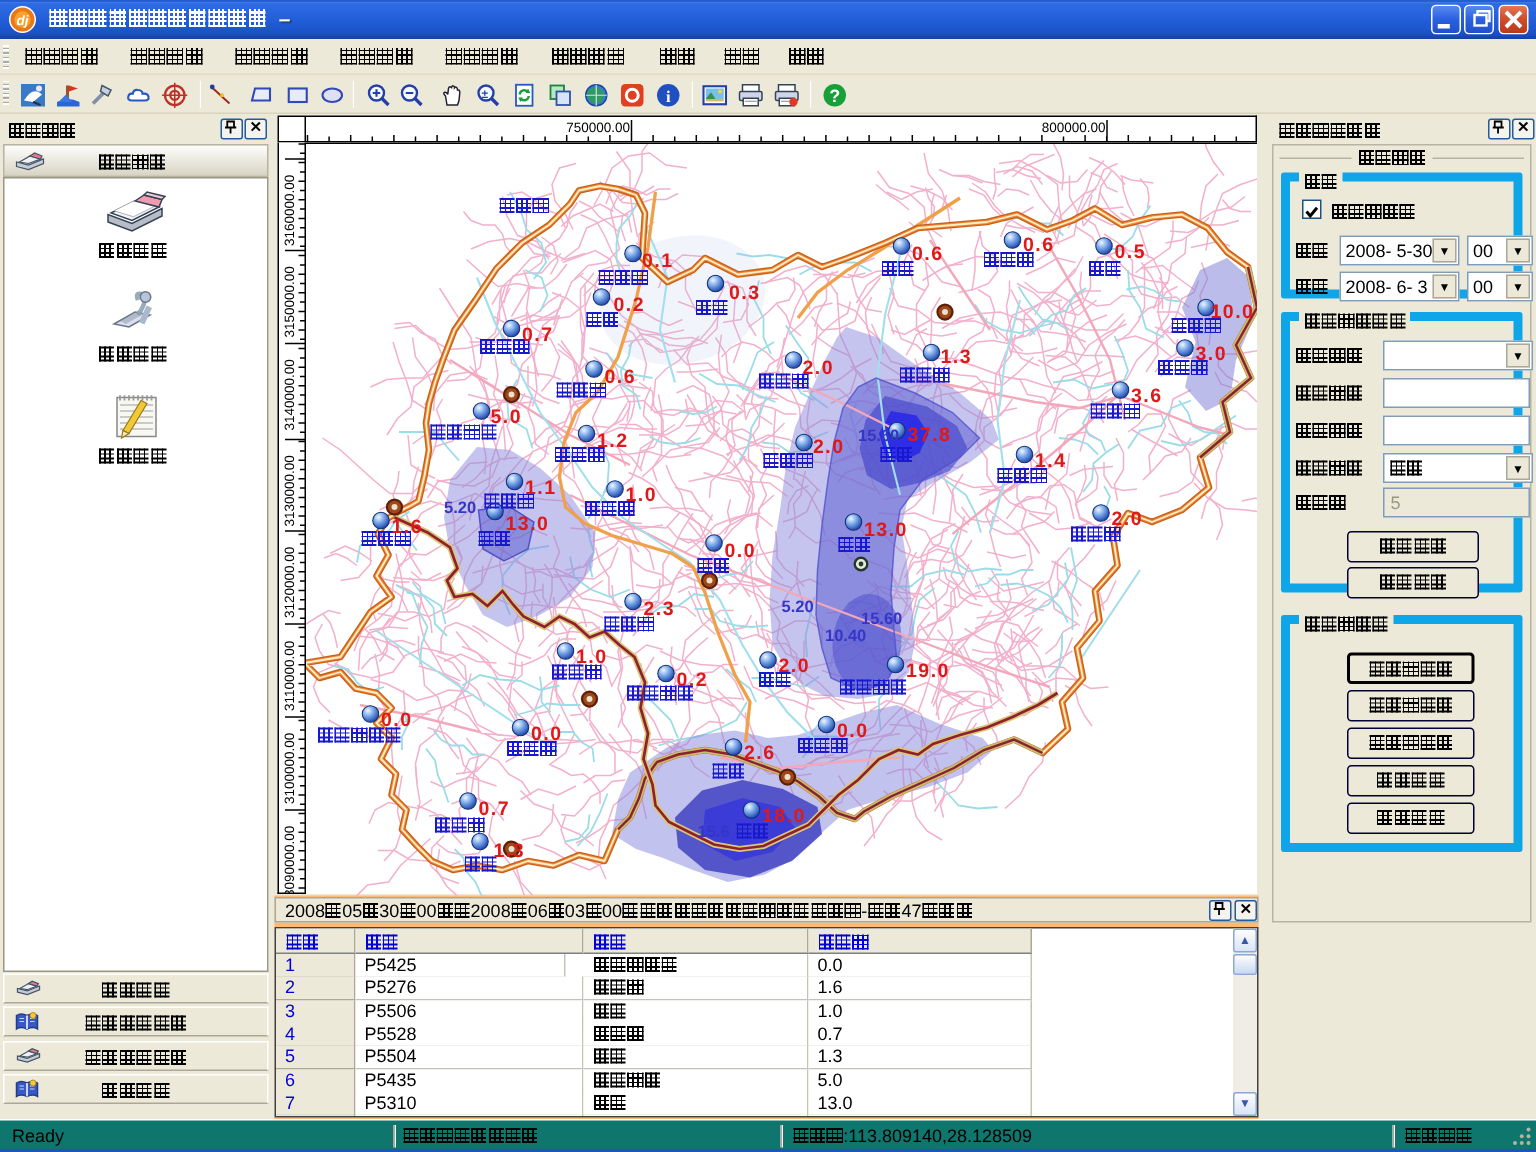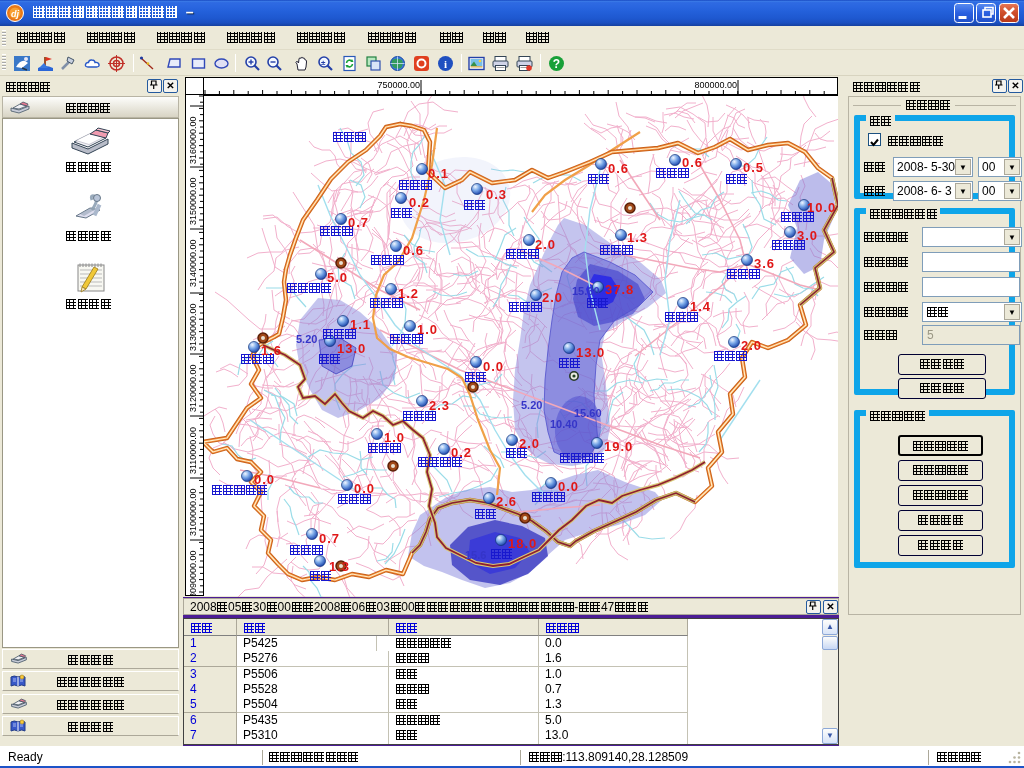--- a/index.html
+++ b/index.html
@@ -30,37 +30,37 @@
 #hruler{position:absolute;left:21px;top:1px;width:634px;height:18px;background:#fff;border:1px solid #000;border-left:none}
 #vruler{position:absolute;left:2px;top:19px;width:19px;height:501px;background:#fff;border:1px solid #000;border-top:none}
 #rcorner{position:absolute;left:2px;top:1px;width:19px;height:18px;background:#fff;border:1px solid #000}
 #mapbody{position:absolute;left:21px;top:19px;width:634px;height:501px;background:#fff;border-top:1px solid #000}
 .rlab{position:absolute;font-size:9px;color:#000;width:48px;text-align:right}
 .mlab{position:absolute;font-weight:bold;color:#1818cf;font-size:13px;white-space:nowrap}
 .mnum{position:absolute;font-weight:bold;color:#e01818;font-size:13px;white-space:nowrap;letter-spacing:1px}
 .cnum{position:absolute;font-weight:bold;color:#3535c8;font-size:11px;white-space:nowrap}
 #maptitle{position:absolute;left:0;top:5px;width:634px;text-align:center;font-size:28px;font-weight:bold;color:#000;letter-spacing:1px}
 
-#bpanel{left:183px;top:597px;width:656px;height:149px;background:#4c1d95}
+#bpanel{left:183px;top:597px;width:656px;height:149px;background:#fdba74}
 #btitle{position:absolute;left:0;top:1px;width:656px;height:17px;border:1px solid #aca899;background:#ece9d8;font-size:12px}
 #btable{position:absolute;left:0;top:21px;width:656px;height:127px;background:#fff;border:1px solid #404040;overflow:hidden}
 .th{position:absolute;background:#ece9d8;border-right:1px solid #aca899;border-bottom:1px solid #808080;color:#0000d8;font-weight:bold;font-size:12px;padding:2px 0 0 6px;height:17px}
 .td{position:absolute;height:16px;font-size:12px;padding:0 0 0 6px;border-right:1px solid #c4c2b4;border-bottom:1px solid #c4c2b4;background:#fff;color:#000}
 .tdn{background:#ece9d8;color:#0000d8;border-right:1px solid #aca899;border-bottom:1px solid #aca899}
 
 #rpanel{left:845px;top:76px;width:179px;height:670px;background:#ece9d8}
 #rbox{position:absolute;left:3px;top:20px;width:173px;height:519px;border:1px solid #b8b4a4;background:#ece9d8}
 .fs{position:absolute;border:6px solid #0ea5e9;border-radius:2px}
 .fslab{position:absolute;top:-7px;left:6px;background:#ece9d8;font-size:12px;padding:0 3px}
 .rlabel{position:absolute;font-size:12px;color:#000}
 .combo{position:absolute;height:20px;background:#fff;border:1px solid #7f9db9}
 .carr{position:absolute;right:1px;top:1px;width:16px;height:16px;background:#ece9d8;border:1px solid #aca899;font-size:8px;text-align:center;line-height:15px;color:#000}
 .xbtn{position:absolute;height:21px;background:#ece9d8;border:1px solid #003;border-radius:3px;font-size:12px;text-align:center;line-height:19px;color:#000}
 
-#sbar{left:0;top:746px;width:1024px;height:22px;background:#ffffff;border-top:1px solid #fff;font-size:12px}
+#sbar{left:0;top:746px;width:1024px;height:22px;background:#0f766e;border-top:1px solid #fff;font-size:12px}
 .ssep{position:absolute;top:3px;width:2px;height:15px;border-left:1px solid #aca899;border-right:1px solid #fff}
 #sbot{position:absolute;left:0;top:19px;width:1024px;height:3px;background:#1d53c8}
 </style></head><body>
 <div id="tbar" class="ab">
 <svg class="ab" style="left:6px;top:4px" width="18" height="18">
       <circle cx="9" cy="9" r="8.5" fill="#e87818" stroke="#fff" stroke-width="1"></circle>
       <circle cx="9" cy="9" r="5.5" fill="#f8a030"></circle>
       <text x="9" y="12.5" font-size="9" fill="#fff" text-anchor="middle" font-style="italic" font-weight="bold">dj</text>
     </svg>
 <div class="ab" style="left:32px;top:4px;color:#fff;font-size:14px;font-weight:bold;text-shadow:1px 1px 1px #123"><span class="zh"><i></i><i></i><i></i><i></i><i></i><i></i><i></i><i></i><i></i><i></i><i></i></span>&nbsp;&nbsp;–</div>

